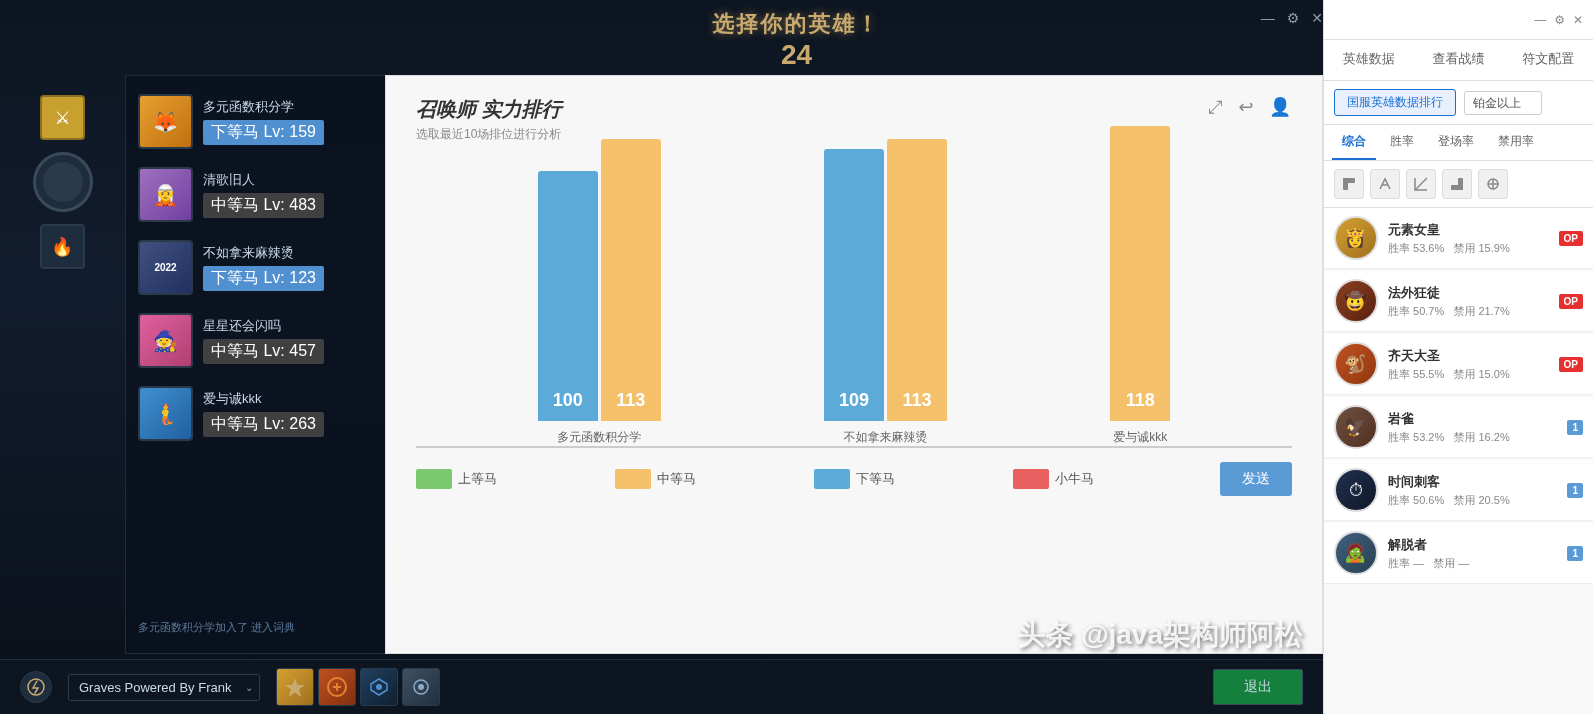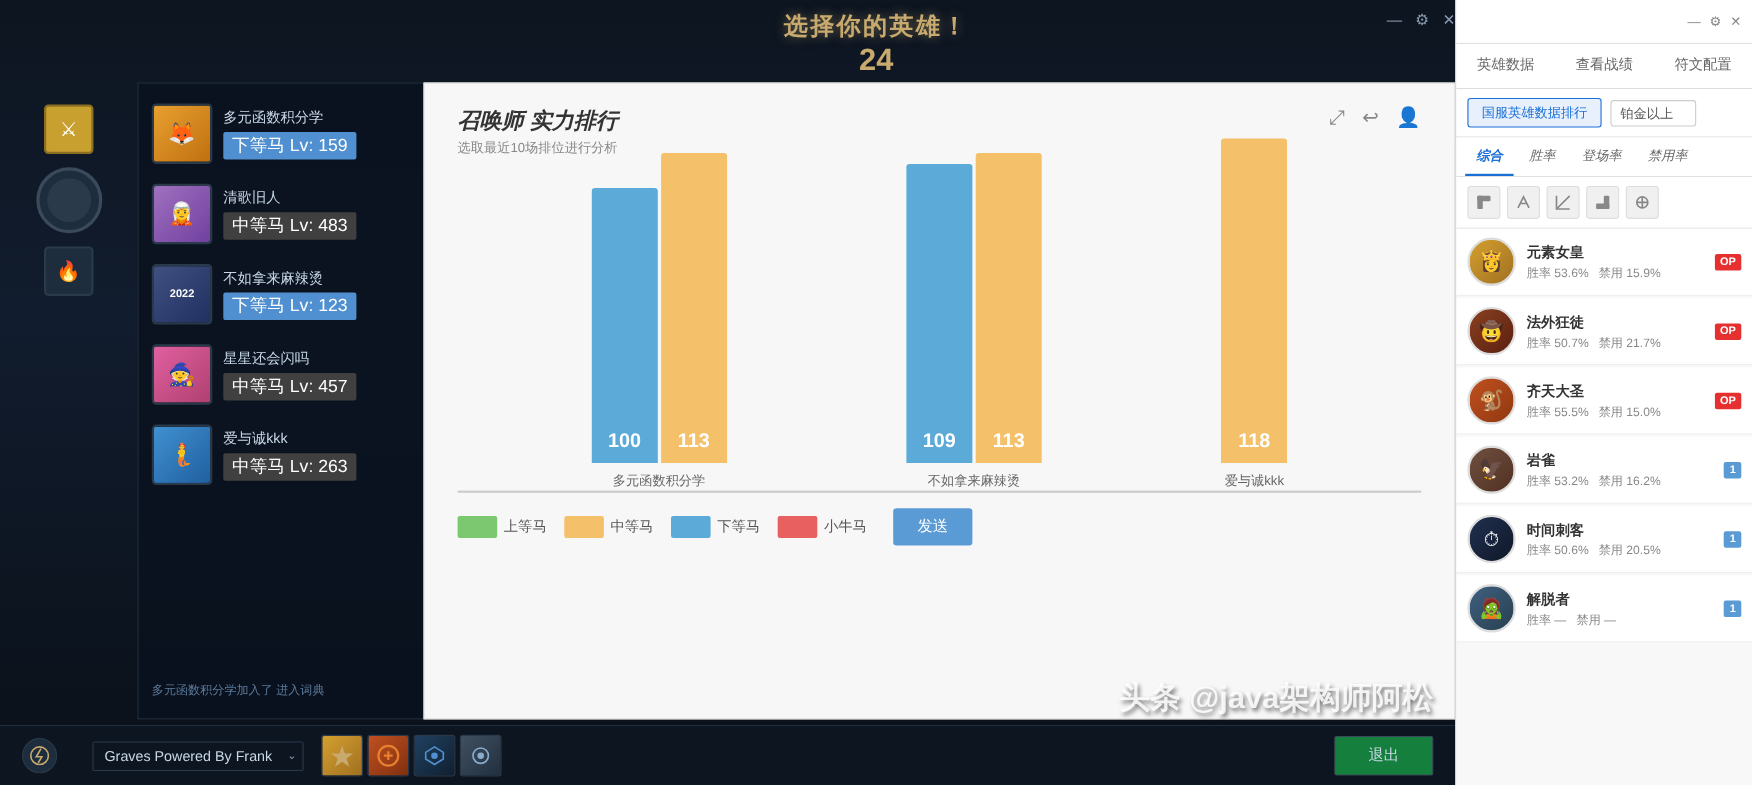--- a/index.html
+++ b/index.html
@@ -157,21 +157,21 @@
     }
     .bar-blue { background: #5baad8; }
     .bar-orange { background: #f5c06a; }
 
     
     .chart-legend {
       display: flex;
       align-items: center;
       gap: 16px;
       margin-top: 14px;
-      justify-content: flex-start;
+      justify-content: space-between;
     }
     .legend-item {
       display: flex;
       align-items: center;
       gap: 6px;
       font-size: 13px;
       color: #555;
     }
     .legend-color {
       width: 36px;
@@ -228,21 +228,20 @@
       border: 1px solid #2a3a4a;
       color: #c8d8e8;
       font-size: 13px;
       padding: 5px 28px 5px 10px;
       border-radius: 2px;
       cursor: pointer;
       display: flex;
       align-items: center;
       gap: 6px;
       position: relative;
-      margin-left: 16px;
     }
     .graves-chev {
       position: absolute;
       right: 6px;
       font-size: 10px;
       color: #8a9bb0;
     }
 
     .bottom-skill-icons {
       display: flex;
@@ -382,21 +381,20 @@
       appearance: none;
       position: relative;
     }
 
     .sub-tabs {
       display: flex;
       background: #fff;
       border-bottom: 1px solid #e0e0e0;
       padding: 0 8px;
       gap: 4px;
-      font-style: italic;
     }
     .sub-tab {
       padding: 8px 10px;
       font-size: 12px;
       color: #666;
       cursor: pointer;
       border-bottom: 2px solid transparent;
     }
     .sub-tab.active {
       color: #1a6fd4;

